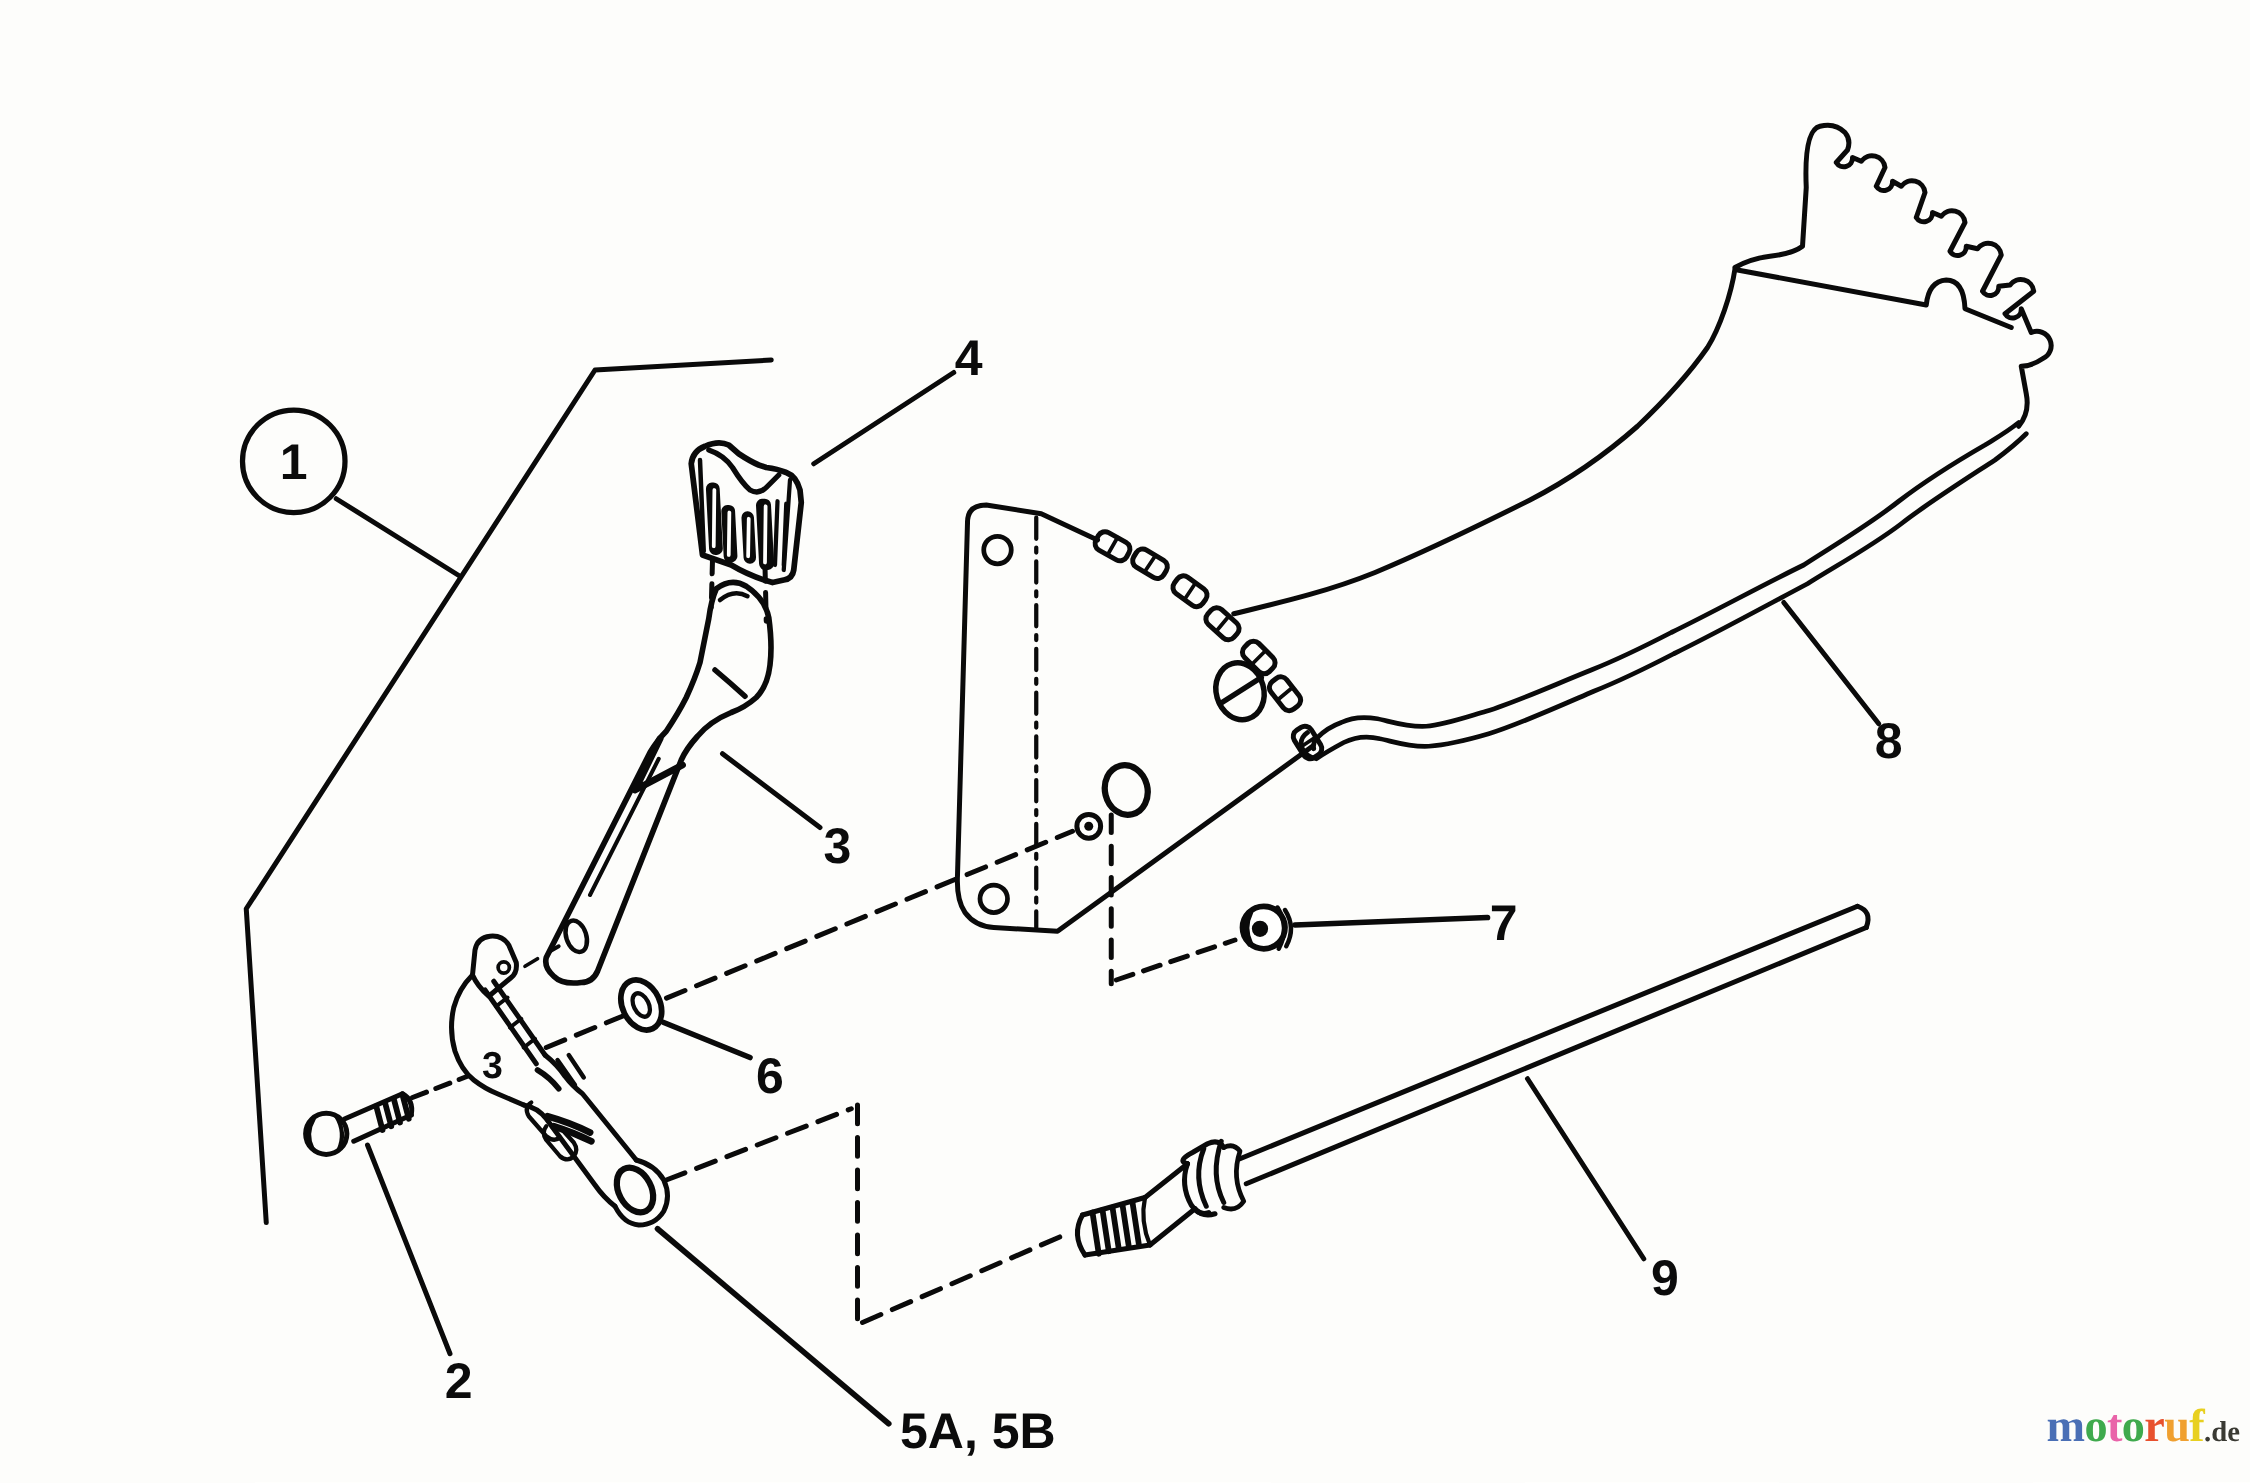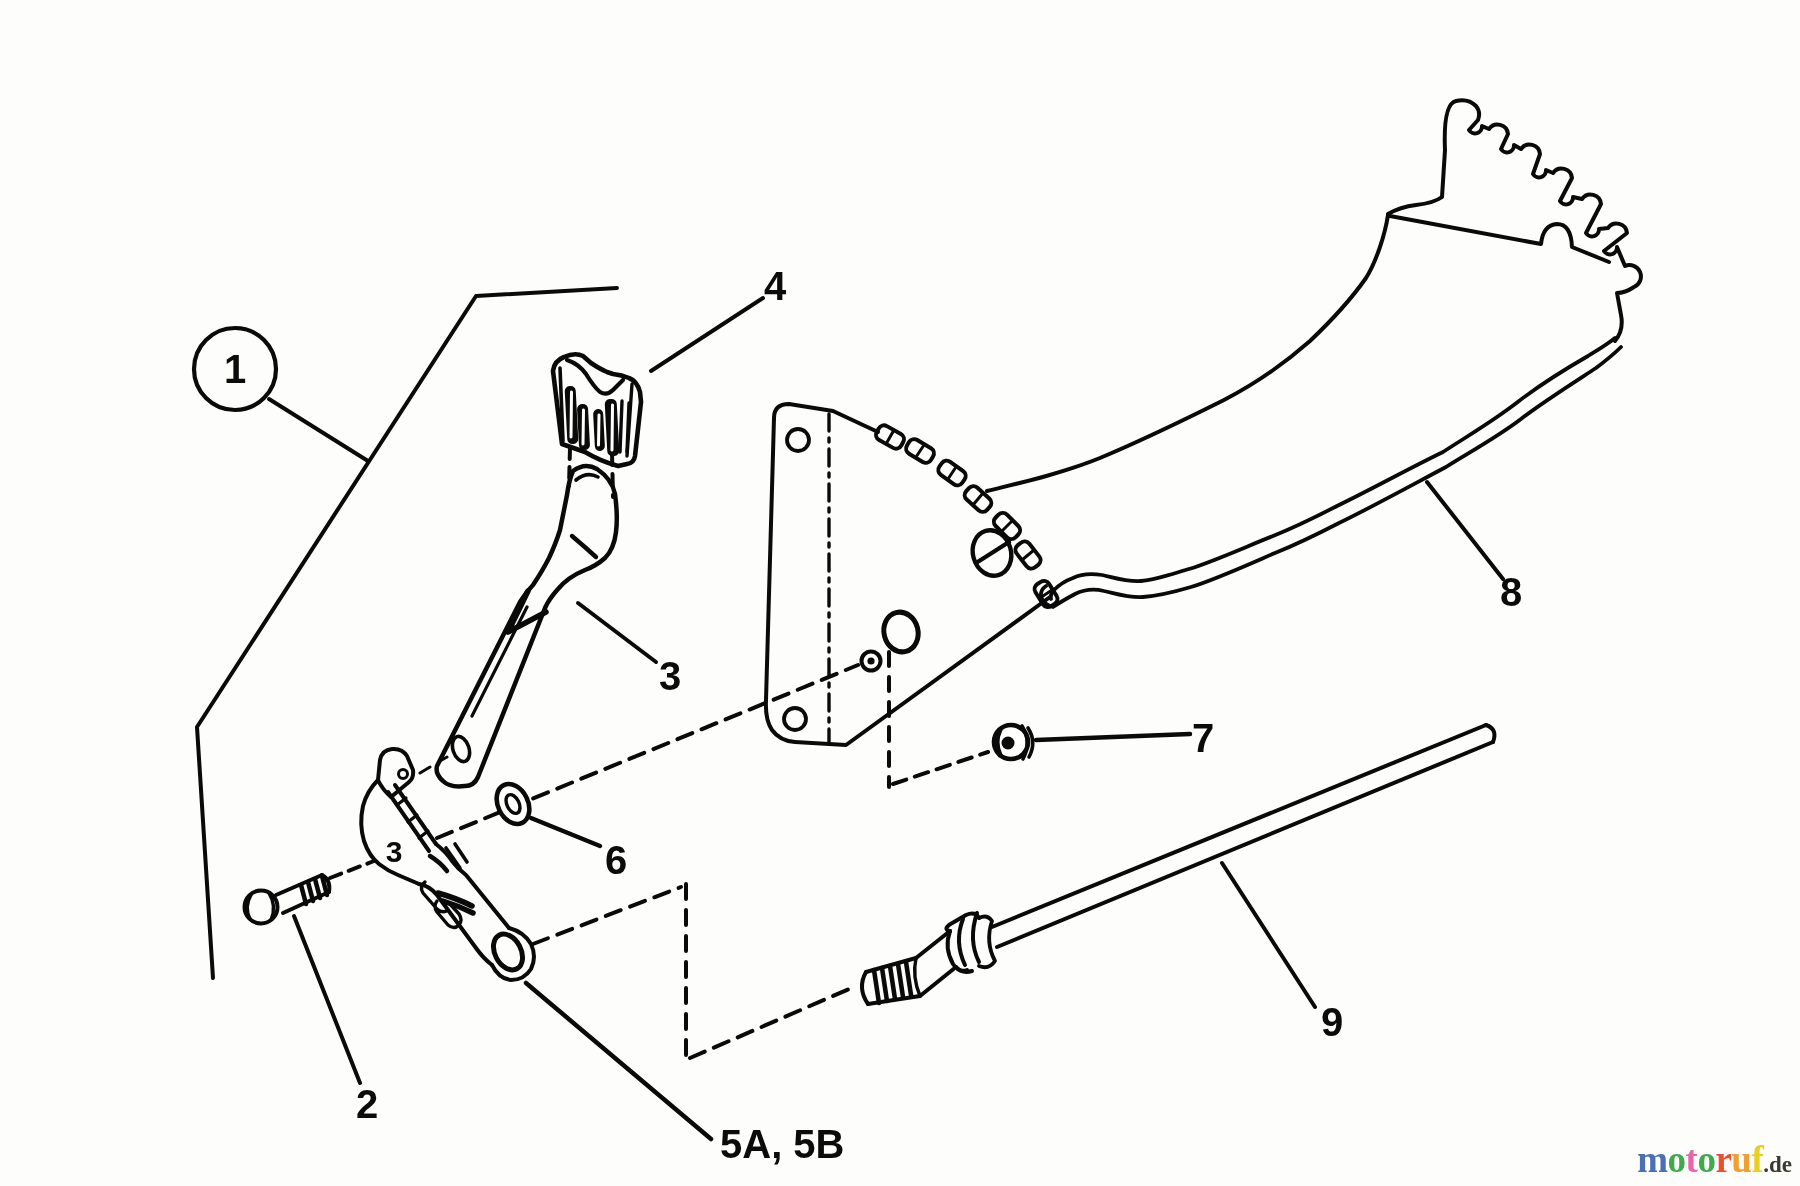--- a/index.html
+++ b/index.html
@@ -1,20 +1,20 @@
 <!DOCTYPE html>
 <html><head>
 <meta charset="utf-8">
 <style>
   html,body{margin:0;padding:0;background:#ffffff;}
   .page{position:relative;width:1800px;height:1186px;background:#fdfdfb;overflow:hidden;
         font-family:"Liberation Sans", sans-serif;}
   svg{position:absolute;left:0;top:0;}
   .lbl{font-family:"Liberation Sans", sans-serif;font-weight:bold;fill:#0b0b0b;}
-  .logo{position:absolute;right:8px;bottom:5px;font-family:"Liberation Serif", serif;
+  .logo{position:absolute;right:8px;bottom:23px;font-family:"Liberation Serif", serif;
         font-weight:bold;font-size:37px;letter-spacing:-0.5px;}
   .logo span.de{font-size:23px;color:#3a3a33;font-weight:bold;letter-spacing:0;}
 </style>
 </head>
 <body>
 <div class="page">
 <svg width="1800" height="1186" viewBox="0 0 1800 1186">
   <g fill="none" stroke="#0a0a0a" stroke-width="4" stroke-linecap="round" stroke-linejoin="round">
 
     <path d="M617 288 L476 296 L197 727 L213 978" stroke-width="4"></path>

